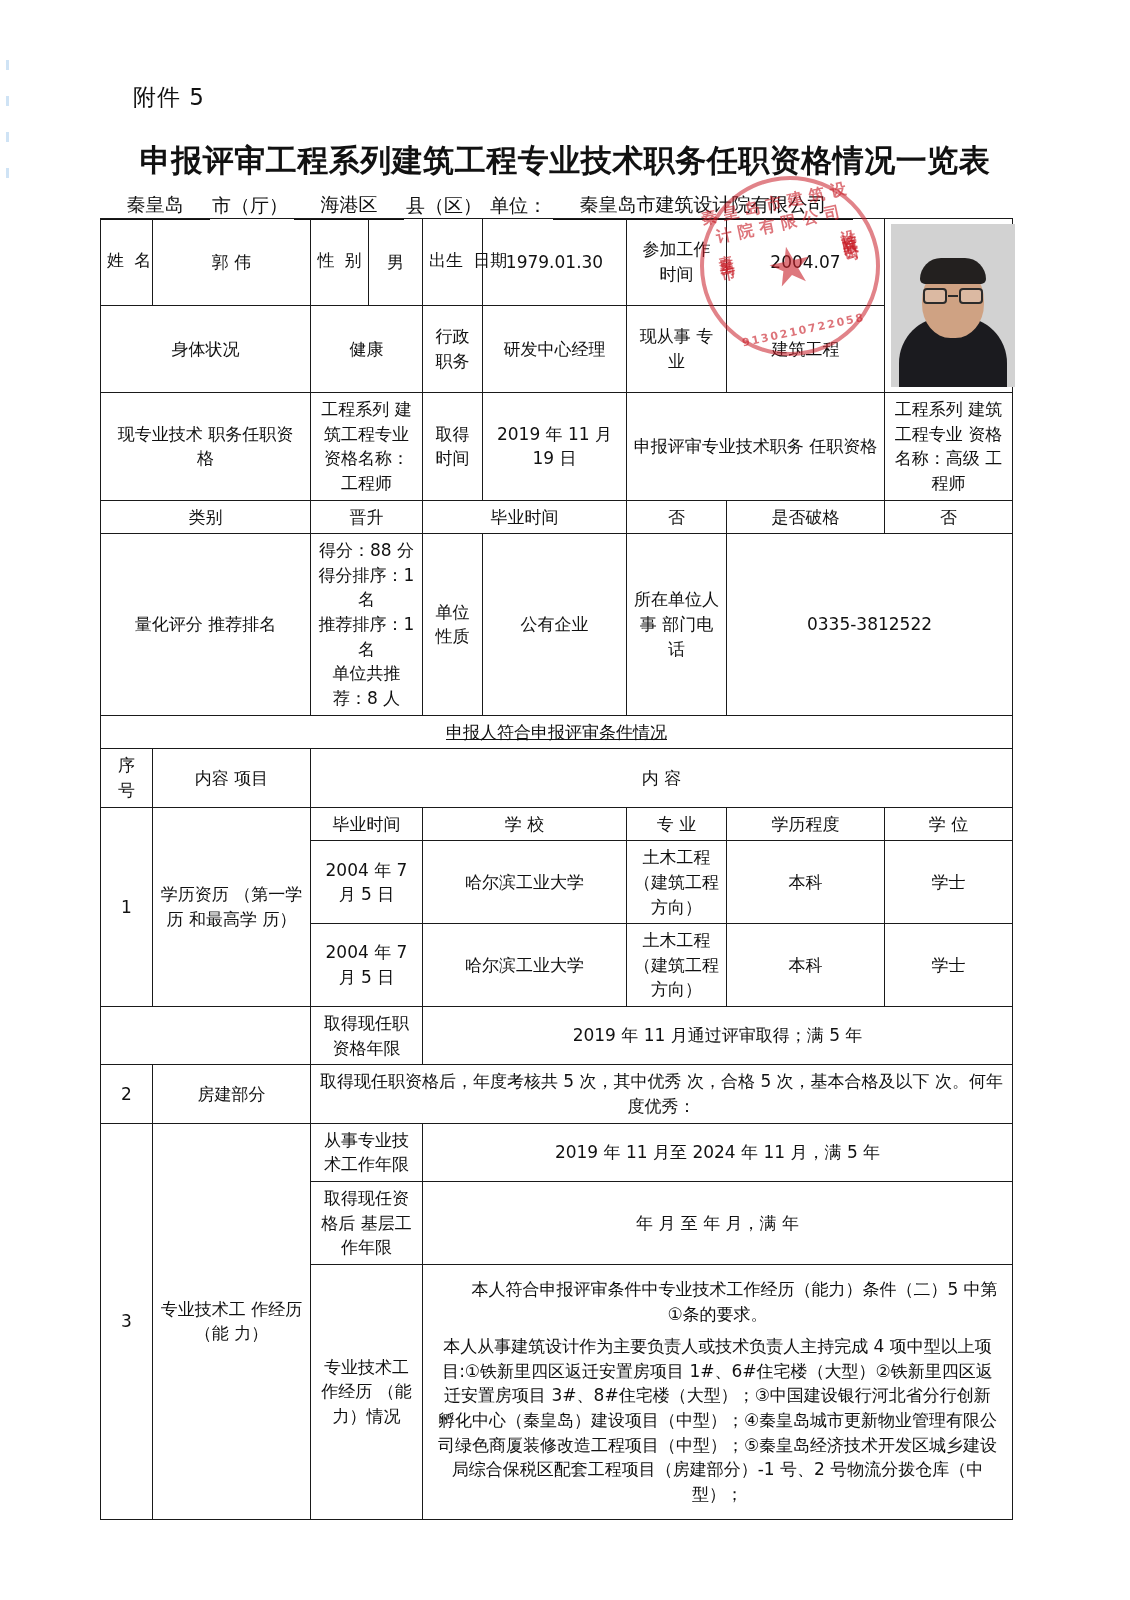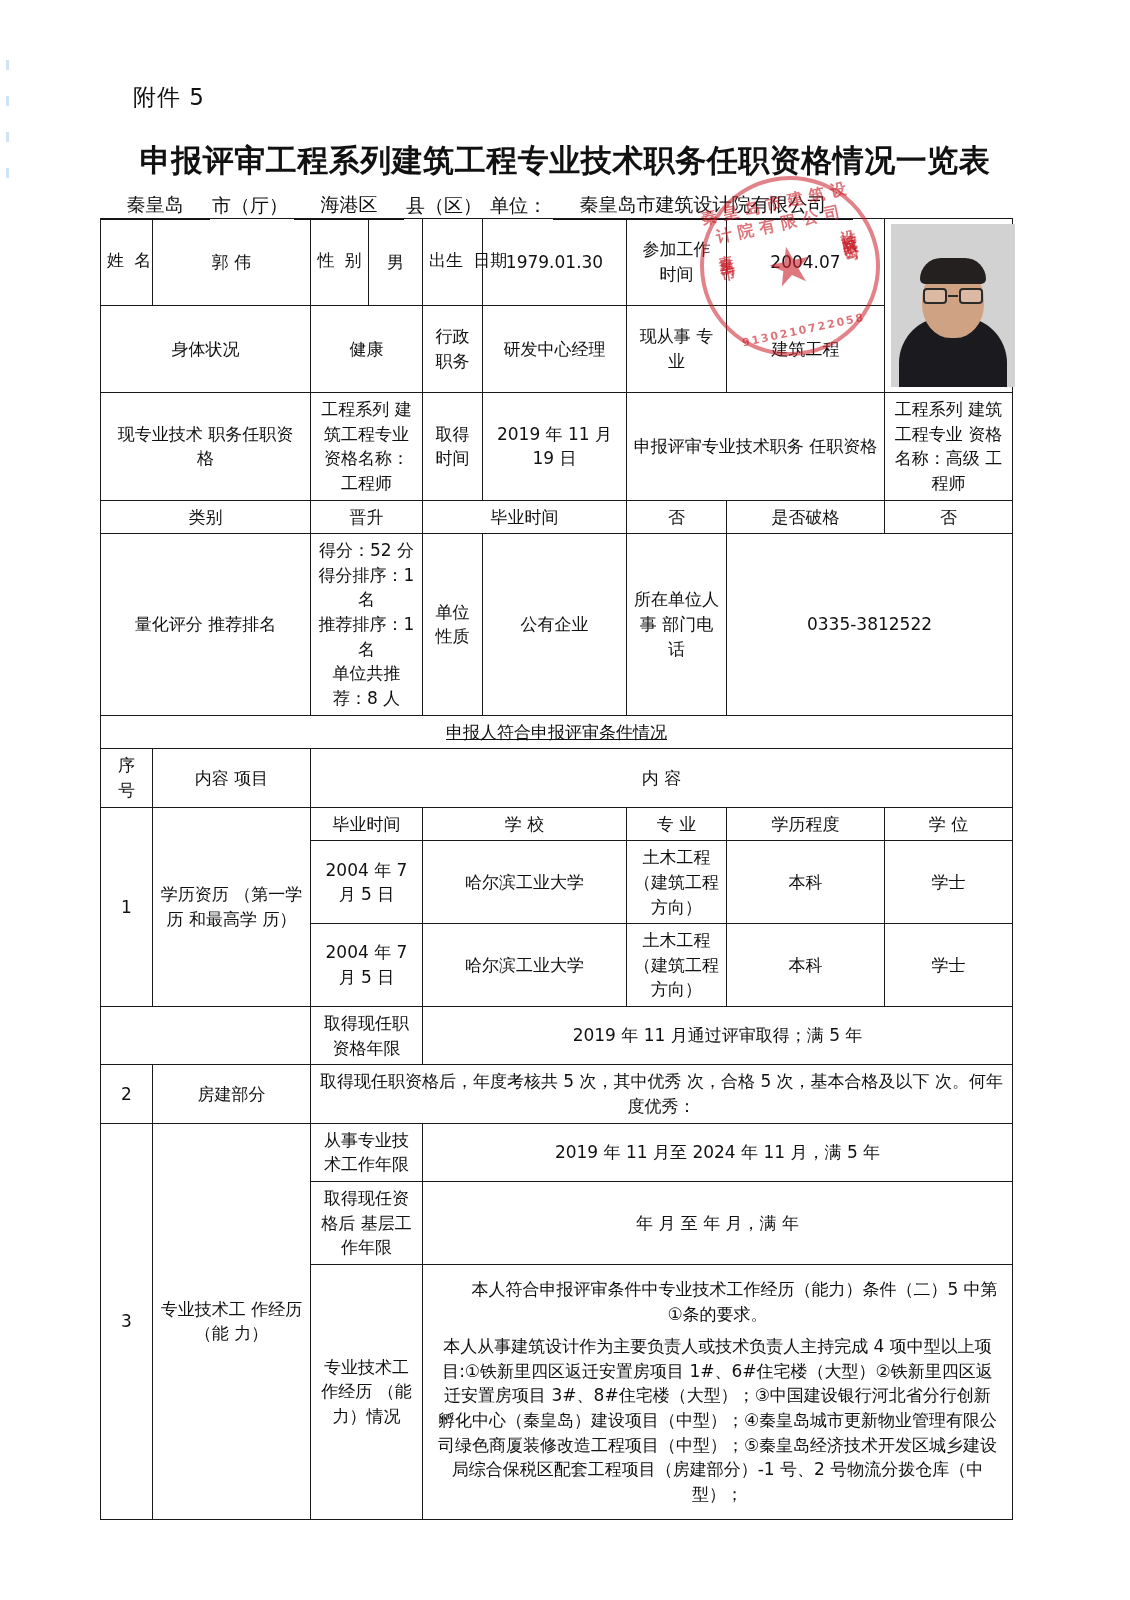--- a/index.html
+++ b/index.html
@@ -284,21 +284,21 @@
       <td colspan="2">晋升</td>
       <td colspan="2">毕业时间</td>
       <td>否</td>
       <td>是否破格</td>
       <td>否</td>
     </tr>
 
     <tr>
       <td colspan="2">量化评分 推荐排名</td>
       <td colspan="2" class="pad-left tight">
-        <div>得分：52 分</div>
+        <div>得分：88 分</div>
         <div>得分排序：1 名</div>
         <div>推荐排序：1 名</div>
         <div>单位共推荐：8 人</div>
       </td>
       <td>单位 性质</td>
       <td>公有企业</td>
       <td>所在单位人事 部门电话</td>
       <td colspan="2">0335-3812522</td>
     </tr>
 

